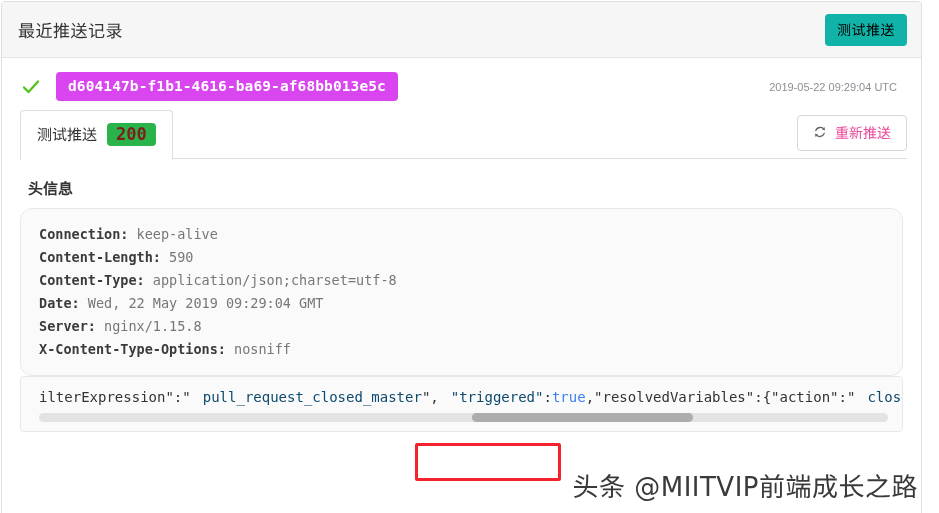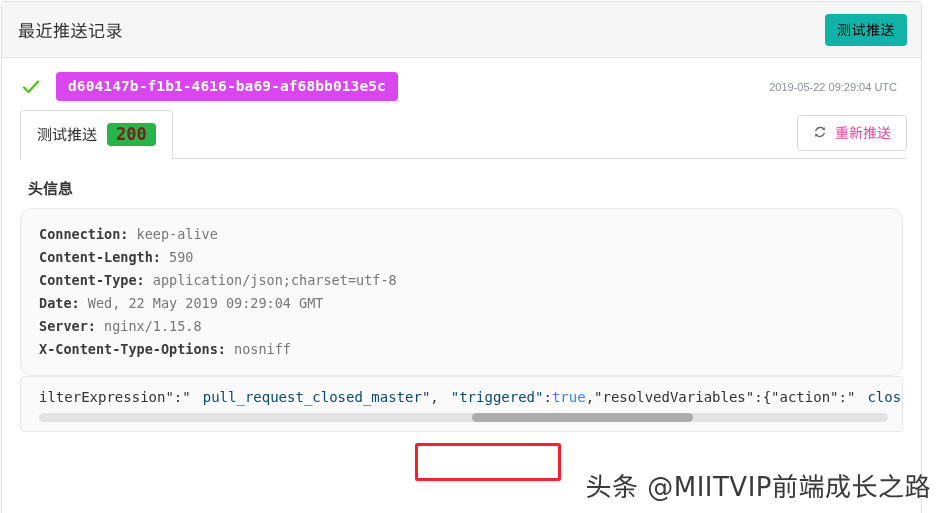--- a/index.html
+++ b/index.html
@@ -266,21 +266,21 @@
     width: 26%;
     top: 0;
     height: 9px;
     background: #adadad;
     border-radius: 5px;
   }
 
   
   .watermark {
     position: absolute;
-    right: 8px;
+    right: 21px;
     bottom: 10px;
     font-size: 26px;
     color: #3a3a3a;
     font-family: "DejaVu Sans", "Liberation Sans", sans-serif;
     white-space: nowrap;
     z-index: 20;
     letter-spacing: .5px;
   }
 </style>
 </head>

